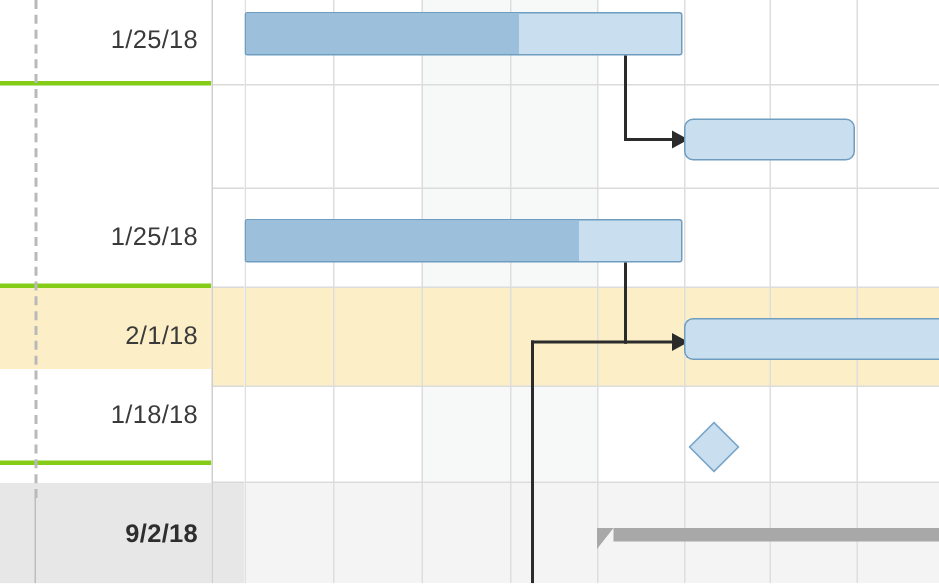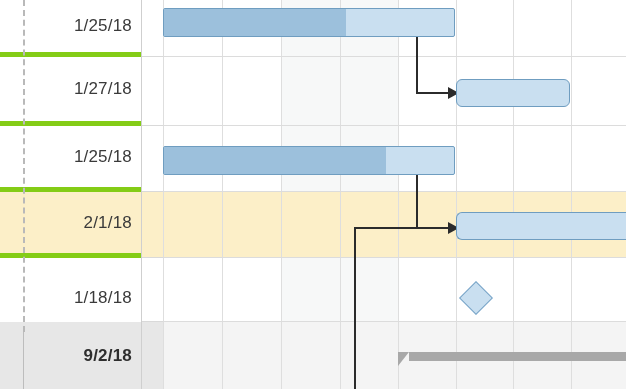--- a/index.html
+++ b/index.html
@@ -25,21 +25,21 @@
     width: 141px;
     height: 389px;
     background: #ffffff;
     box-sizing: border-box;
   }
   .date-row {
     position: absolute;
     left: 0;
     width: 141px;
     box-sizing: border-box;
-    border-bottom: 5px solid #84cc16;
+    border-bottom: 3px solid #84cc16;
     background: #ffffff;
   }
   .date-row.highlight { background: #fcefc8; }
   .date-row.summary  { background: #e7e7e7; }
   .date-row .date-text {
     position: absolute;
     right: 9px;
     top: 50%;
     transform: translateY(-50%);
     font-size: 17px;
@@ -171,33 +171,30 @@
 <body>
 
 <div id="app">
 
   <div id="date-pane">
 
     <div class="date-row" style="top:0px;height:57px;">
       <span class="date-text">1/25/18</span>
     </div>
 
-    <div class="date-row" style="top:57px;height:69px;">
-      <span class="date-text">1/27/18</span>
-    </div>
 
     <div class="date-row" style="top:126px;height:66px;">
       <span class="date-text">1/25/18</span>
     </div>
 
     <div class="date-row highlight" style="top:192px;height:66px;">
       <span class="date-text">2/1/18</span>
     </div>
 
-    <div class="date-row" style="top:268px;height:64px;text-align:right;">
+    <div class="date-row" style="top:246px;height:64px;text-align:right;">
       <span class="date-text">1/18/18</span>
     </div>
 
     <div class="date-row summary" style="top:322px;height:67px;border-bottom:none;">
       <span class="date-text">9/2/18</span>
     </div>
 
     <div id="dashed-guide"></div>
     <div id="summary-subline"></div>
   </div>

